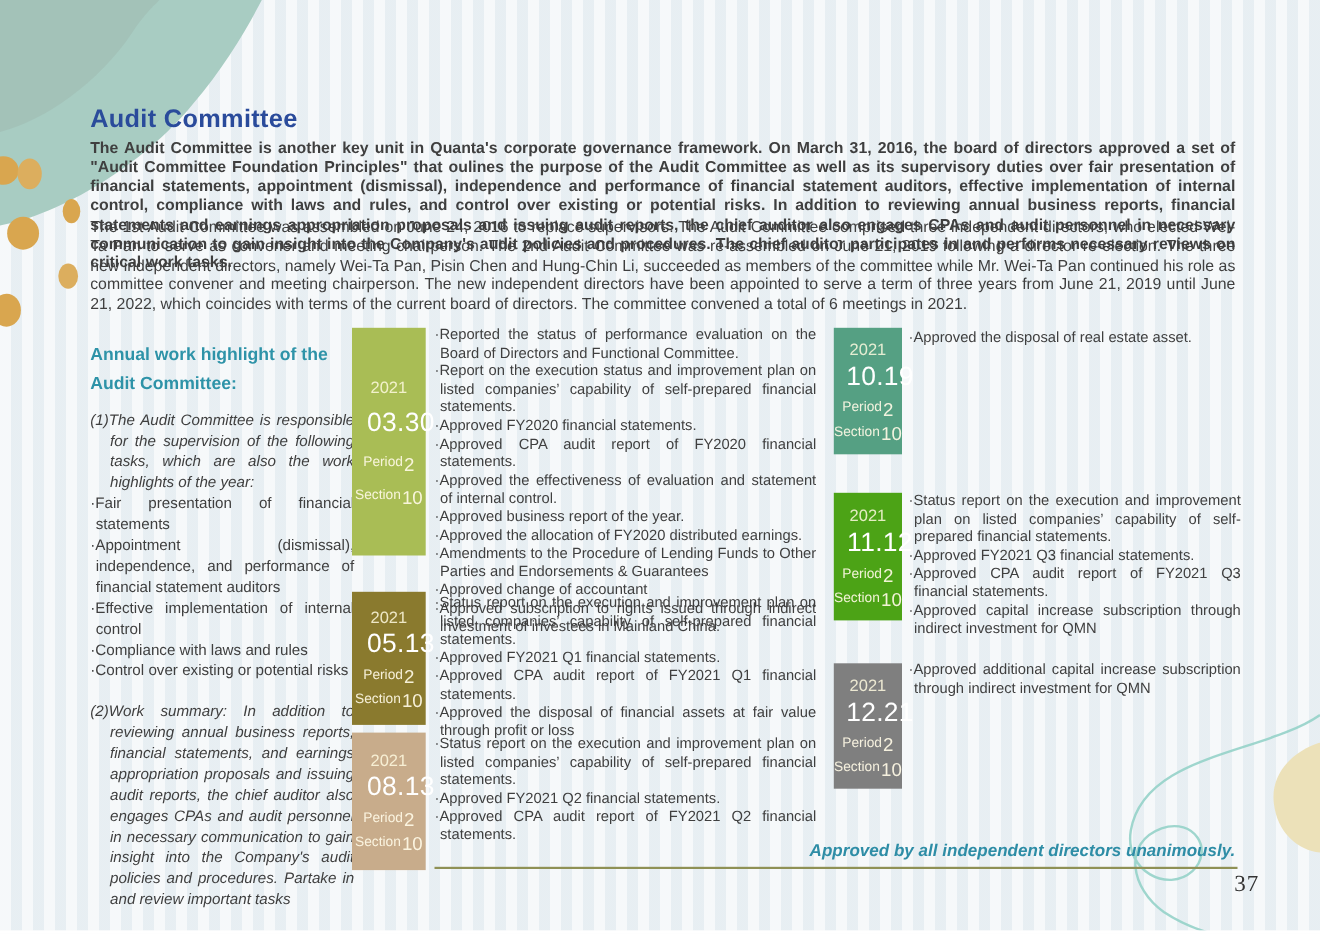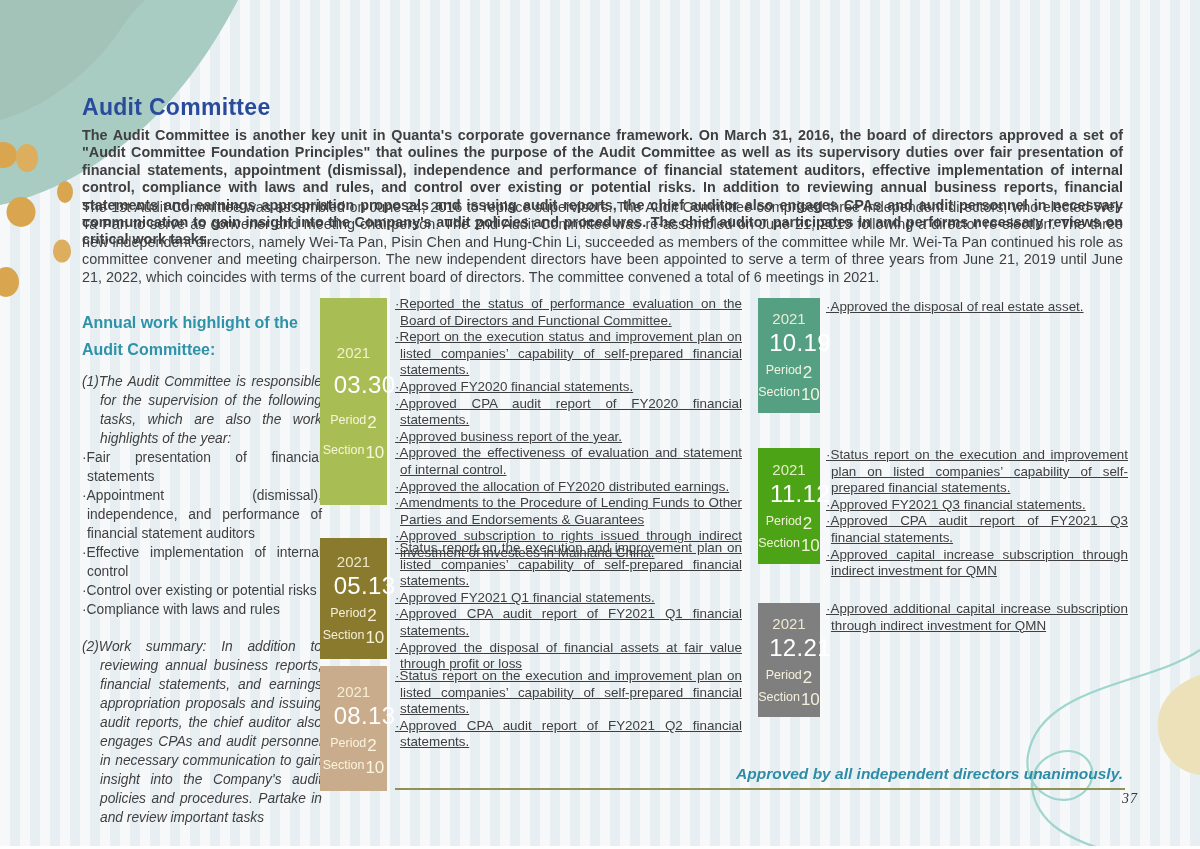--- a/index.html
+++ b/index.html
@@ -45,39 +45,39 @@
   .box-5 { left:758px; top:448px; width:62px; height:116px; gap:2px; }
   .box-6 { left:758px; top:603px; width:62px; height:114px; gap:2px; }
   .mb-year { font-size:15px; color:rgba(255,250,225,0.85); }
   .mb-date { font-size:24px; letter-spacing:0.3px;padding-left:22px; }
   .mb-row  { font-size:12.5px; color:rgba(255,250,230,0.92); }
   .mb-num  { font-size:17px; position:relative; top:4px; margin-left:1px; }
 
   .notes { position:absolute; color:#3f3f3f; }
   .notes .bullet {
     font-size:13.4px; line-height:16.6px; text-align:justify;
-    padding-left:5px; text-indent:-5px;text-decoration:underline;
+    padding-left:5px; text-indent:-5px;
   }
   .notes-1 { left:395px; top:296px;  width:347px; }
   .notes-2 { left:395px; top:540px; width:347px; }
   .notes-3 { left:395px; top:668px; width:347px; }
   .notes-4 { left:826px; top:299px; width:300px; }
   .notes-5 { left:826px; top:447px; width:302px; }
   .notes-6 { left:826px; top:601px; width:302px; }
 
   .footer-note {
     position:absolute; right:77px; top:765px;
     font-size:15.5px; font-weight:bold; color:#2e8da6;font-style:italic;
   }
   .footer-rule {
     position:absolute; left:395px; top:788px; width:730px; height:2px; background:#8f9155;
   }
   .page-num {
     position:absolute; left:1122px; top:791px;
-    font-family:"Liberation Serif", serif; font-size:14px; color:#333; letter-spacing:1px;font-style:italic;
+    font-family:"Liberation Serif", serif; font-size:21px; color:#333; letter-spacing:1px;
   }
 </style>
 </head>
 <body>
 
 <div class="page">
 
   <svg class="deco" style="left:0;top:0" width="260" height="210" viewBox="0 0 260 210">
     <path d="M0,205 C55,195 130,150 175,95 C205,60 225,25 238,0 L0,0 Z" fill="#a8ccc2"></path>
     <path d="M0,120 C40,110 90,75 120,30 C132,12 140,5 145,0 L0,0 Z" fill="#9db6ad" opacity="0.45"></path>
@@ -104,41 +104,42 @@
   <div class="intro intro-1">The Audit Committee is another key unit in Quanta's corporate governance framework. On March 31, 2016, the board of directors approved a set of "Audit Committee Foundation Principles" that oulines the purpose of the Audit Committee as well as its supervisory duties over fair presentation of financial statements, appointment (dismissal), independence and performance of financial statement auditors, effective implementation of internal control, compliance with laws and rules, and control over existing or potential risks. In addition to reviewing annual business reports, financial statements and earnings appropriation proposals and issuing audit reports, the chief auditor also engages CPAs and audit personnel in necessary communication to gain insight into the Company's audit policies and procedures. The chief auditor participates in and performs necessary reviews on critical work tasks.</div>
   <div class="intro intro-2">The 1st Audit Committee was assembled on June 24, 2016 to replace supervisors. The Audit Committee comprised three independent directors, who elected Wei-Ta Pan to serve as convener and meeting chairperson. The 2nd Audit Committee was re-assembled on June 21, 2019 following a director re-election. The three new independent directors, namely Wei-Ta Pan, Pisin Chen and Hung-Chin Li, succeeded as members of the committee while Mr. Wei-Ta Pan continued his role as committee convener and meeting chairperson. The new independent directors have been appointed to serve a term of three years from June 21, 2019 until June 21, 2022, which coincides with terms of the current board of directors. The committee convened a total of 6 meetings in 2021.</div>
 
   <div class="sidebar">
     <div class="sidebar-heading">Annual work highlight of the Audit Committee:</div>
     <div class="sidebar-text hang">(1)The Audit Committee is responsible for the supervision of the following tasks, which are also the work highlights of the year:</div>
     <div class="bullets">
         <div class="bullet">·Fair presentation of financial statements</div>
         <div class="bullet">·Appointment (dismissal), independence, and performance of financial statement auditors</div>
         <div class="bullet">·Effective implementation of internal control</div>
+        <div class="bullet">·Compliance with laws and rules</div>
         <div class="bullet">·Control over existing or potential risks</div>
-        <div class="bullet">·Compliance with laws and rules</div>
       </div>
     <div class="sidebar-text hang sidebar-item-2">(2)Work summary: In addition to reviewing annual business reports, financial statements, and earnings appropriation proposals and issuing audit reports, the chief auditor also engages CPAs and audit personnel in necessary communication to gain insight into the Company's audit policies and procedures. Partake in and review important tasks</div>
   </div>
 
   <div class="meeting-box box-1" style="background-color: rgb(169, 189, 85);">
     <div class="mb-year">2021</div>
     <div class="mb-date">03.30</div>
     <div class="mb-row"><span>Period</span><span class="mb-num">2</span></div>
     <div class="mb-row"><span>Section</span><span class="mb-num">10</span></div>
   </div>
   <div class="notes notes-1">
       <div class="bullet">·Reported the status of performance evaluation on the Board of Directors and Functional Committee.</div>
       <div class="bullet">·Report on the execution status and improvement plan on listed companies’ capability of self-prepared financial statements.</div>
       <div class="bullet">·Approved FY2020 financial statements.</div>
       <div class="bullet">·Approved CPA audit report of FY2020 financial statements.</div>
+      <div class="bullet">·Approved the effectiveness of evaluation and statement of internal control.</div>
       <div class="bullet">·Approved business report of the year.</div>
-      <div class="bullet">·Approved the effectiveness of evaluation and statement of internal control.</div>
       <div class="bullet">·Approved the allocation of FY2020 distributed earnings.</div>
       <div class="bullet">·Amendments to the Procedure of Lending Funds to Other Parties and Endorsements &amp; Guarantees</div>
+      <div class="bullet">·Approved change of accountant</div>
       <div class="bullet">·Approved subscription to rights issued through indirect investment of investees in Mainland China.</div>
     </div>
 
   <div class="meeting-box box-2" style="background-color: rgb(138, 122, 46);">
     <div class="mb-year">2021</div>
     <div class="mb-date">05.13</div>
     <div class="mb-row"><span>Period</span><span class="mb-num">2</span></div>
     <div class="mb-row"><span>Section</span><span class="mb-num">10</span></div>
   </div>
   <div class="notes notes-2">
@@ -149,20 +150,21 @@
     </div>
 
   <div class="meeting-box box-3" style="background-color: rgb(200, 172, 139);">
     <div class="mb-year">2021</div>
     <div class="mb-date">08.13</div>
     <div class="mb-row"><span>Period</span><span class="mb-num">2</span></div>
     <div class="mb-row"><span>Section</span><span class="mb-num">10</span></div>
   </div>
   <div class="notes notes-3">
       <div class="bullet">·Status report on the execution and improvement plan on listed companies’ capability of self-prepared financial statements.</div>
+      <div class="bullet">·Approved FY2021 Q2 financial statements.</div>
       <div class="bullet">·Approved CPA audit report of FY2021 Q2 financial statements.</div>
     </div>
 
   <div class="meeting-box box-4" style="background-color: rgb(85, 160, 131);">
     <div class="mb-year">2021</div>
     <div class="mb-date">10.19</div>
     <div class="mb-row"><span>Period</span><span class="mb-num">2</span></div>
     <div class="mb-row"><span>Section</span><span class="mb-num">10</span></div>
   </div>
   <div class="notes notes-4">

